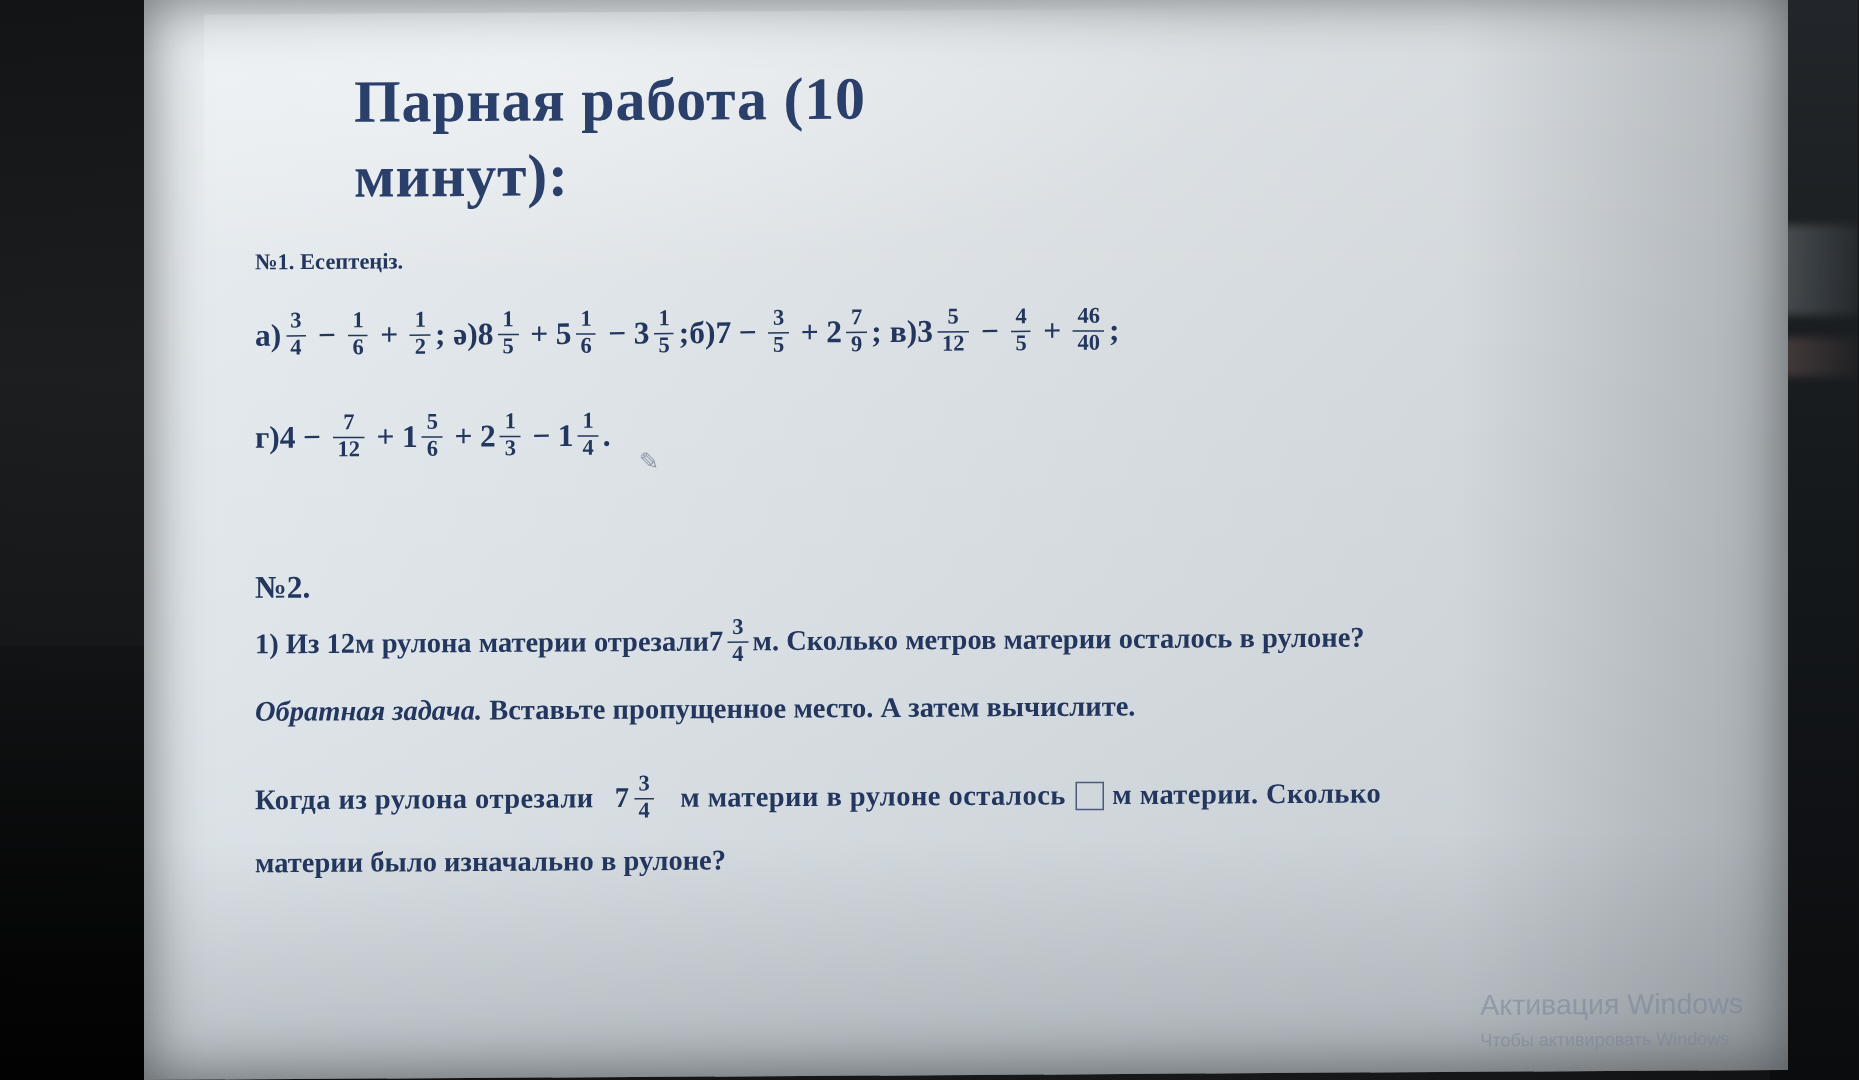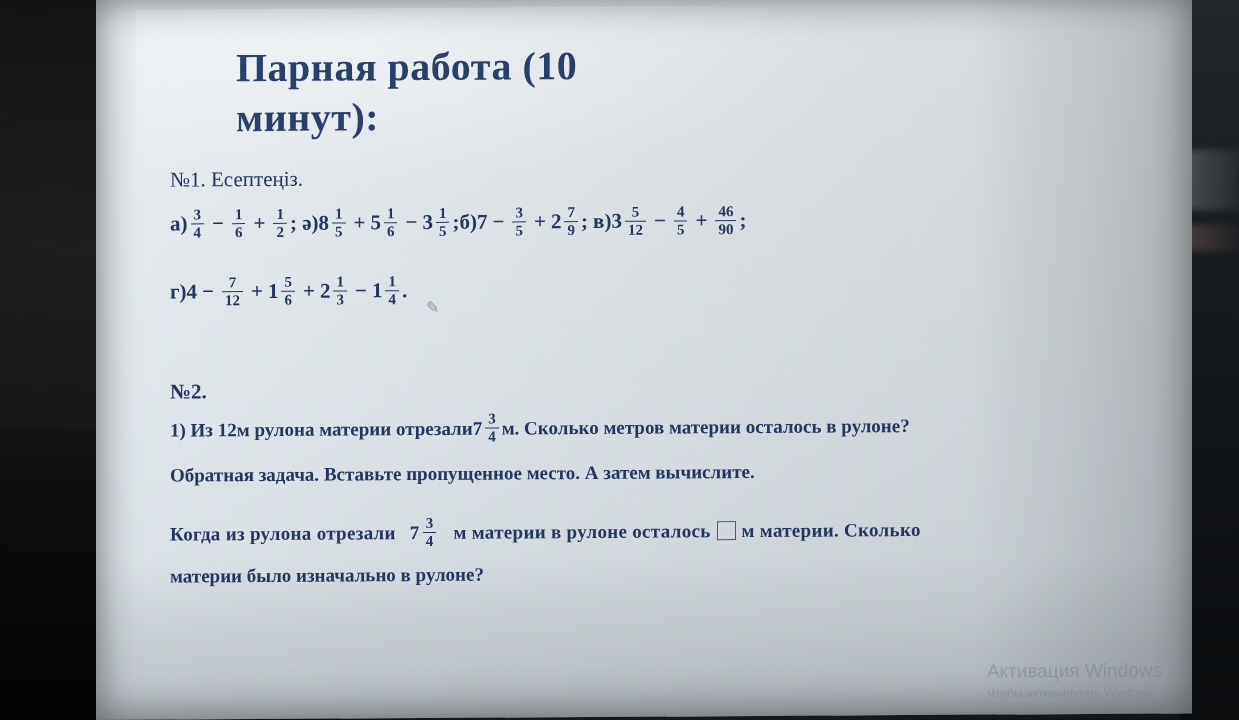--- a/index.html
+++ b/index.html
@@ -126,22 +126,22 @@
     top: 44px;
     width: 600px;
     height: 112px;
     overflow: hidden;
   }
 
   .task1-label {
     position: absolute;
     left: 74px;
     top: 168px;
-    font-size: 21px;
-    font-weight: normal;
+    font-size: 15px;
+    font-weight: bold;
     color: #23365e;
   }
 
   .math-row {
     position: absolute;
     font-size: 21px;
     color: #23365e;
     font-weight: 600;
     display: flex;
     align-items: center;
@@ -197,21 +197,21 @@
   }
   .p2 {
     position: absolute;
     left: 74px;
     top: 465px;
     width: 1000px;
     font-size: 19px;
     font-weight: 600;
     color: #23365e;
   }
-  .p2 .ital { }
+  .p2 .ital { font-style: italic; }
 
   .p3 {
     position: absolute;
     left: 74px;
     top: 518px;
     width: 1010px;
     font-size: 19px;
     font-weight: 600;
     color: #23365e;
     display: flex;
@@ -350,21 +350,21 @@
             </span>
           </span>
           <span class="op">−</span>
           <span class="frac">
             <span class="num">4</span>
             <span class="den">5</span>
           </span>
           <span class="op">+</span>
           <span class="frac">
             <span class="num">46</span>
-            <span class="den">90</span>
+            <span class="den">40</span>
           </span>
           <span class="">;</span>
         </div>
       <div class="math-row row-g" id="row-g">
           <span class="">г)</span>
           <span class="whole">4</span>
           <span class="op">−</span>
           <span class="frac">
             <span class="num">7</span>
             <span class="den">12</span>

